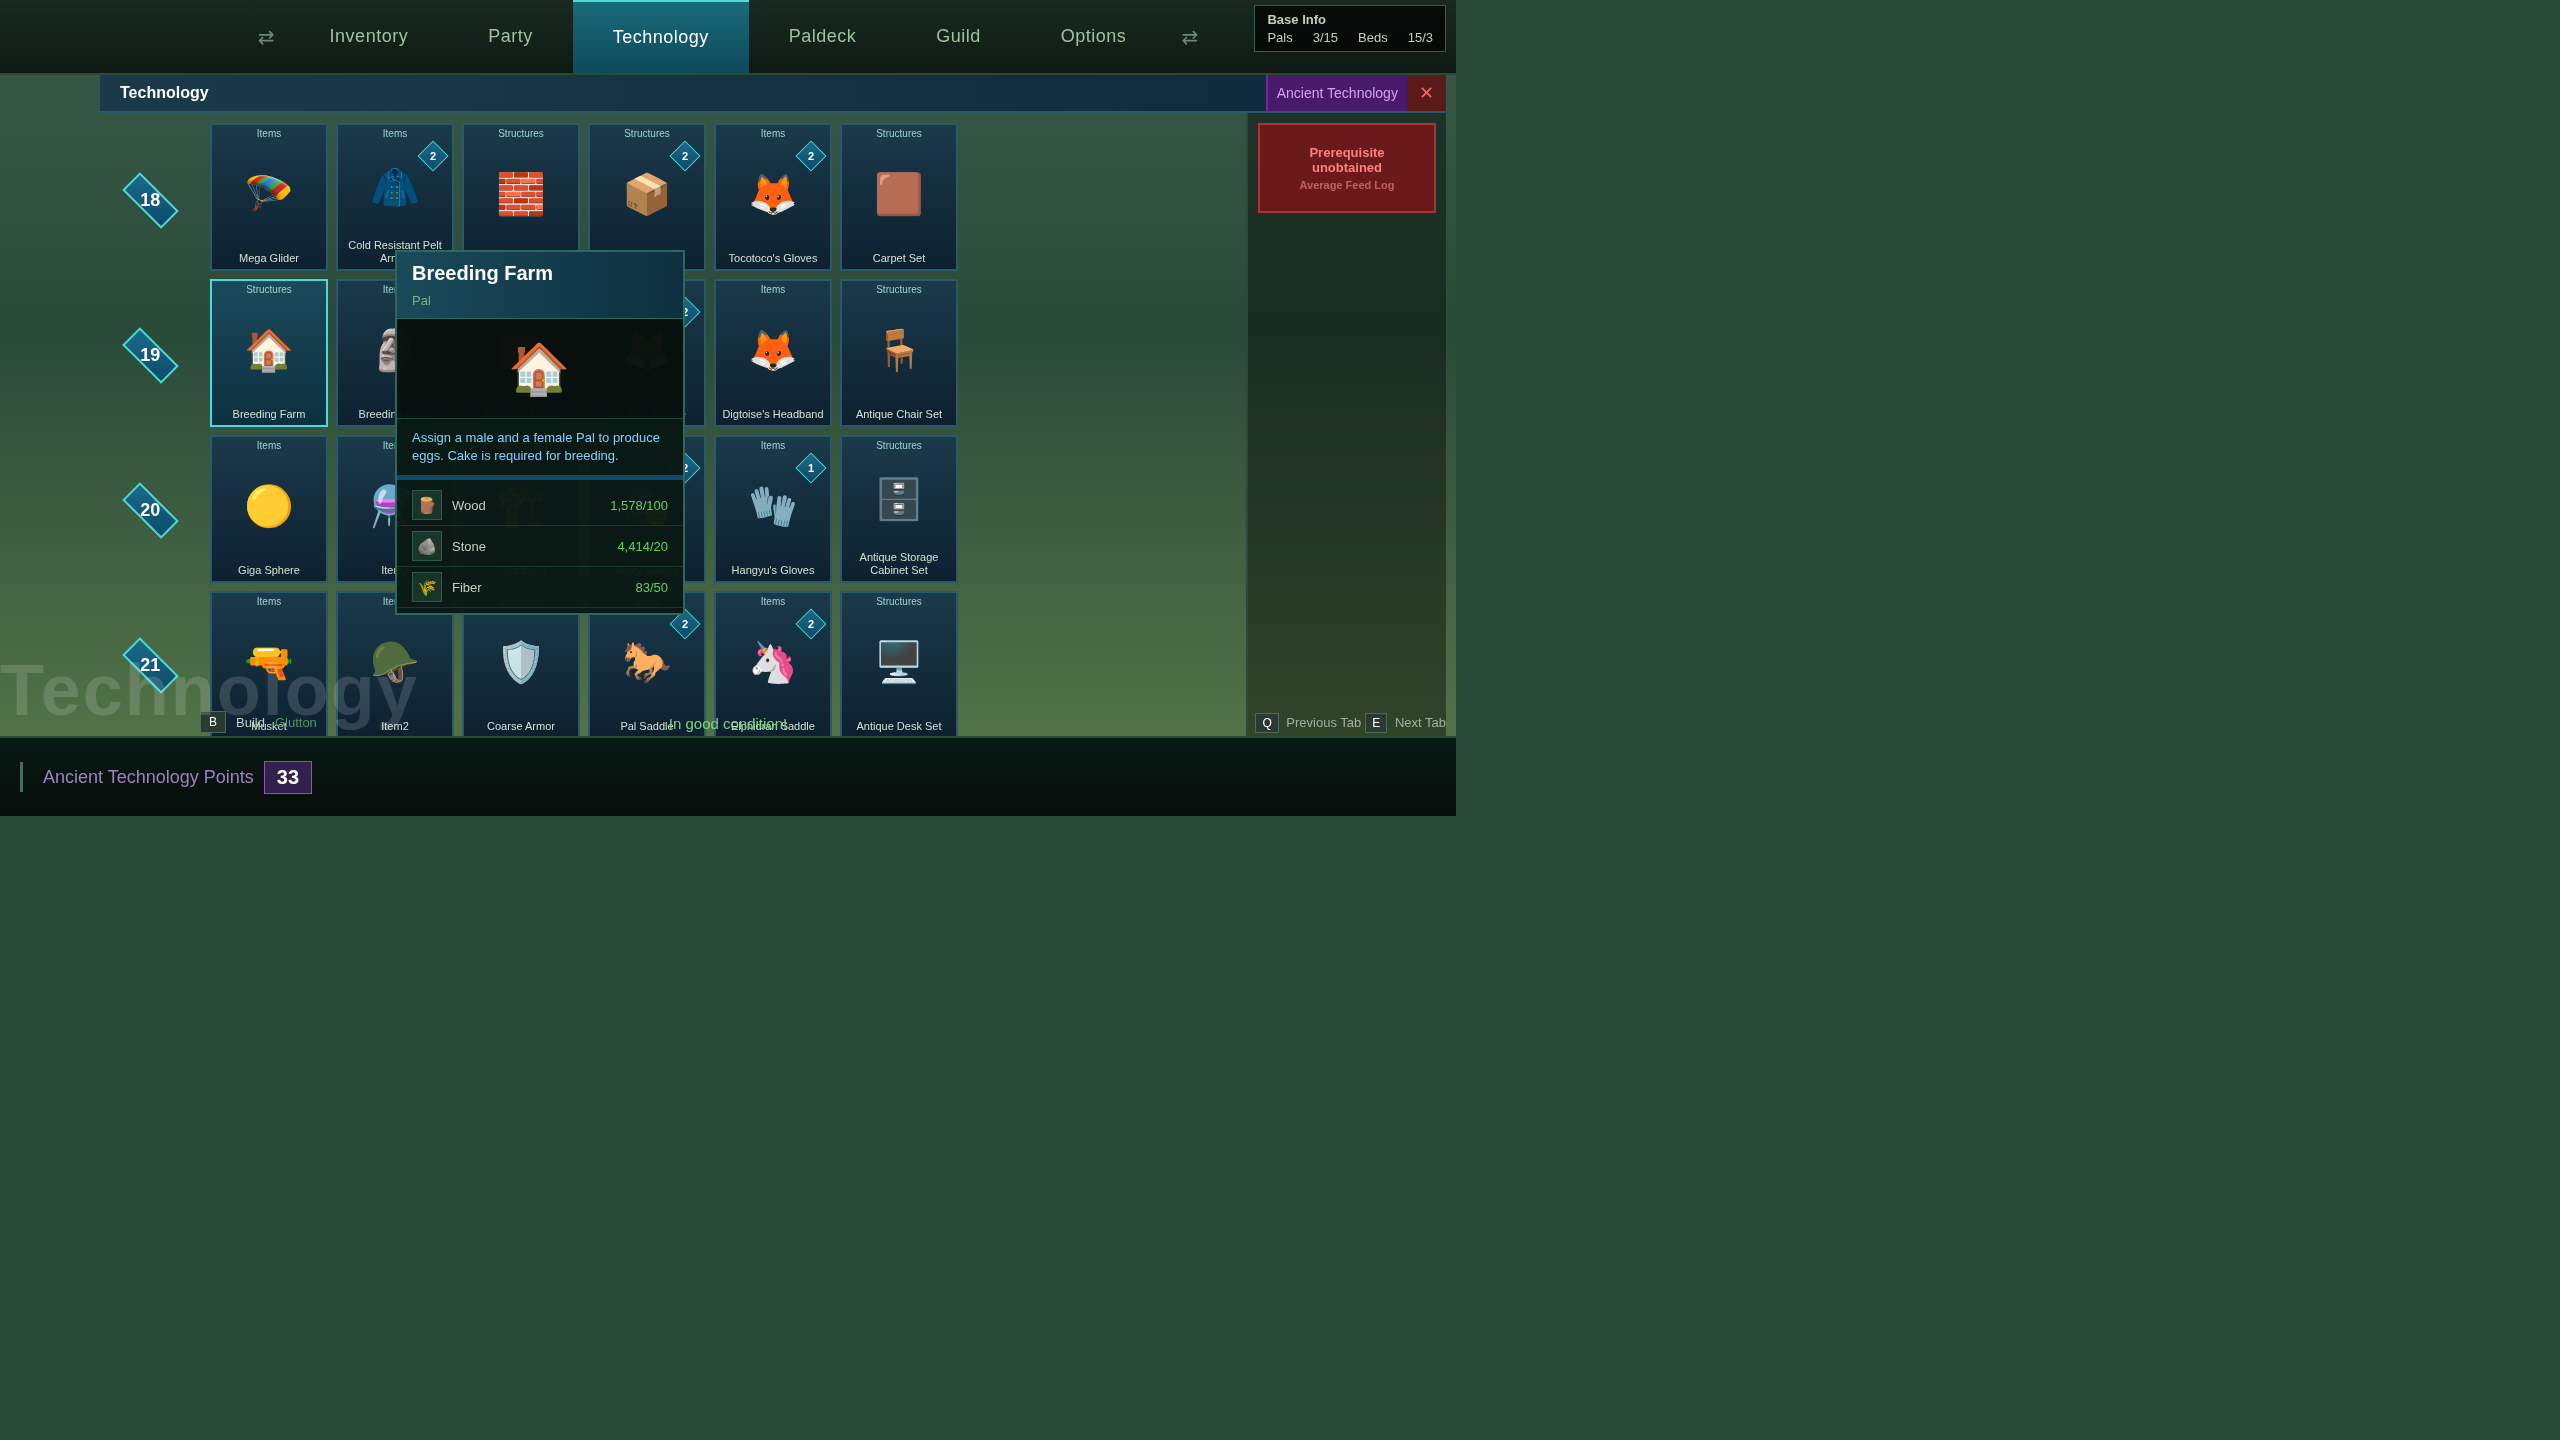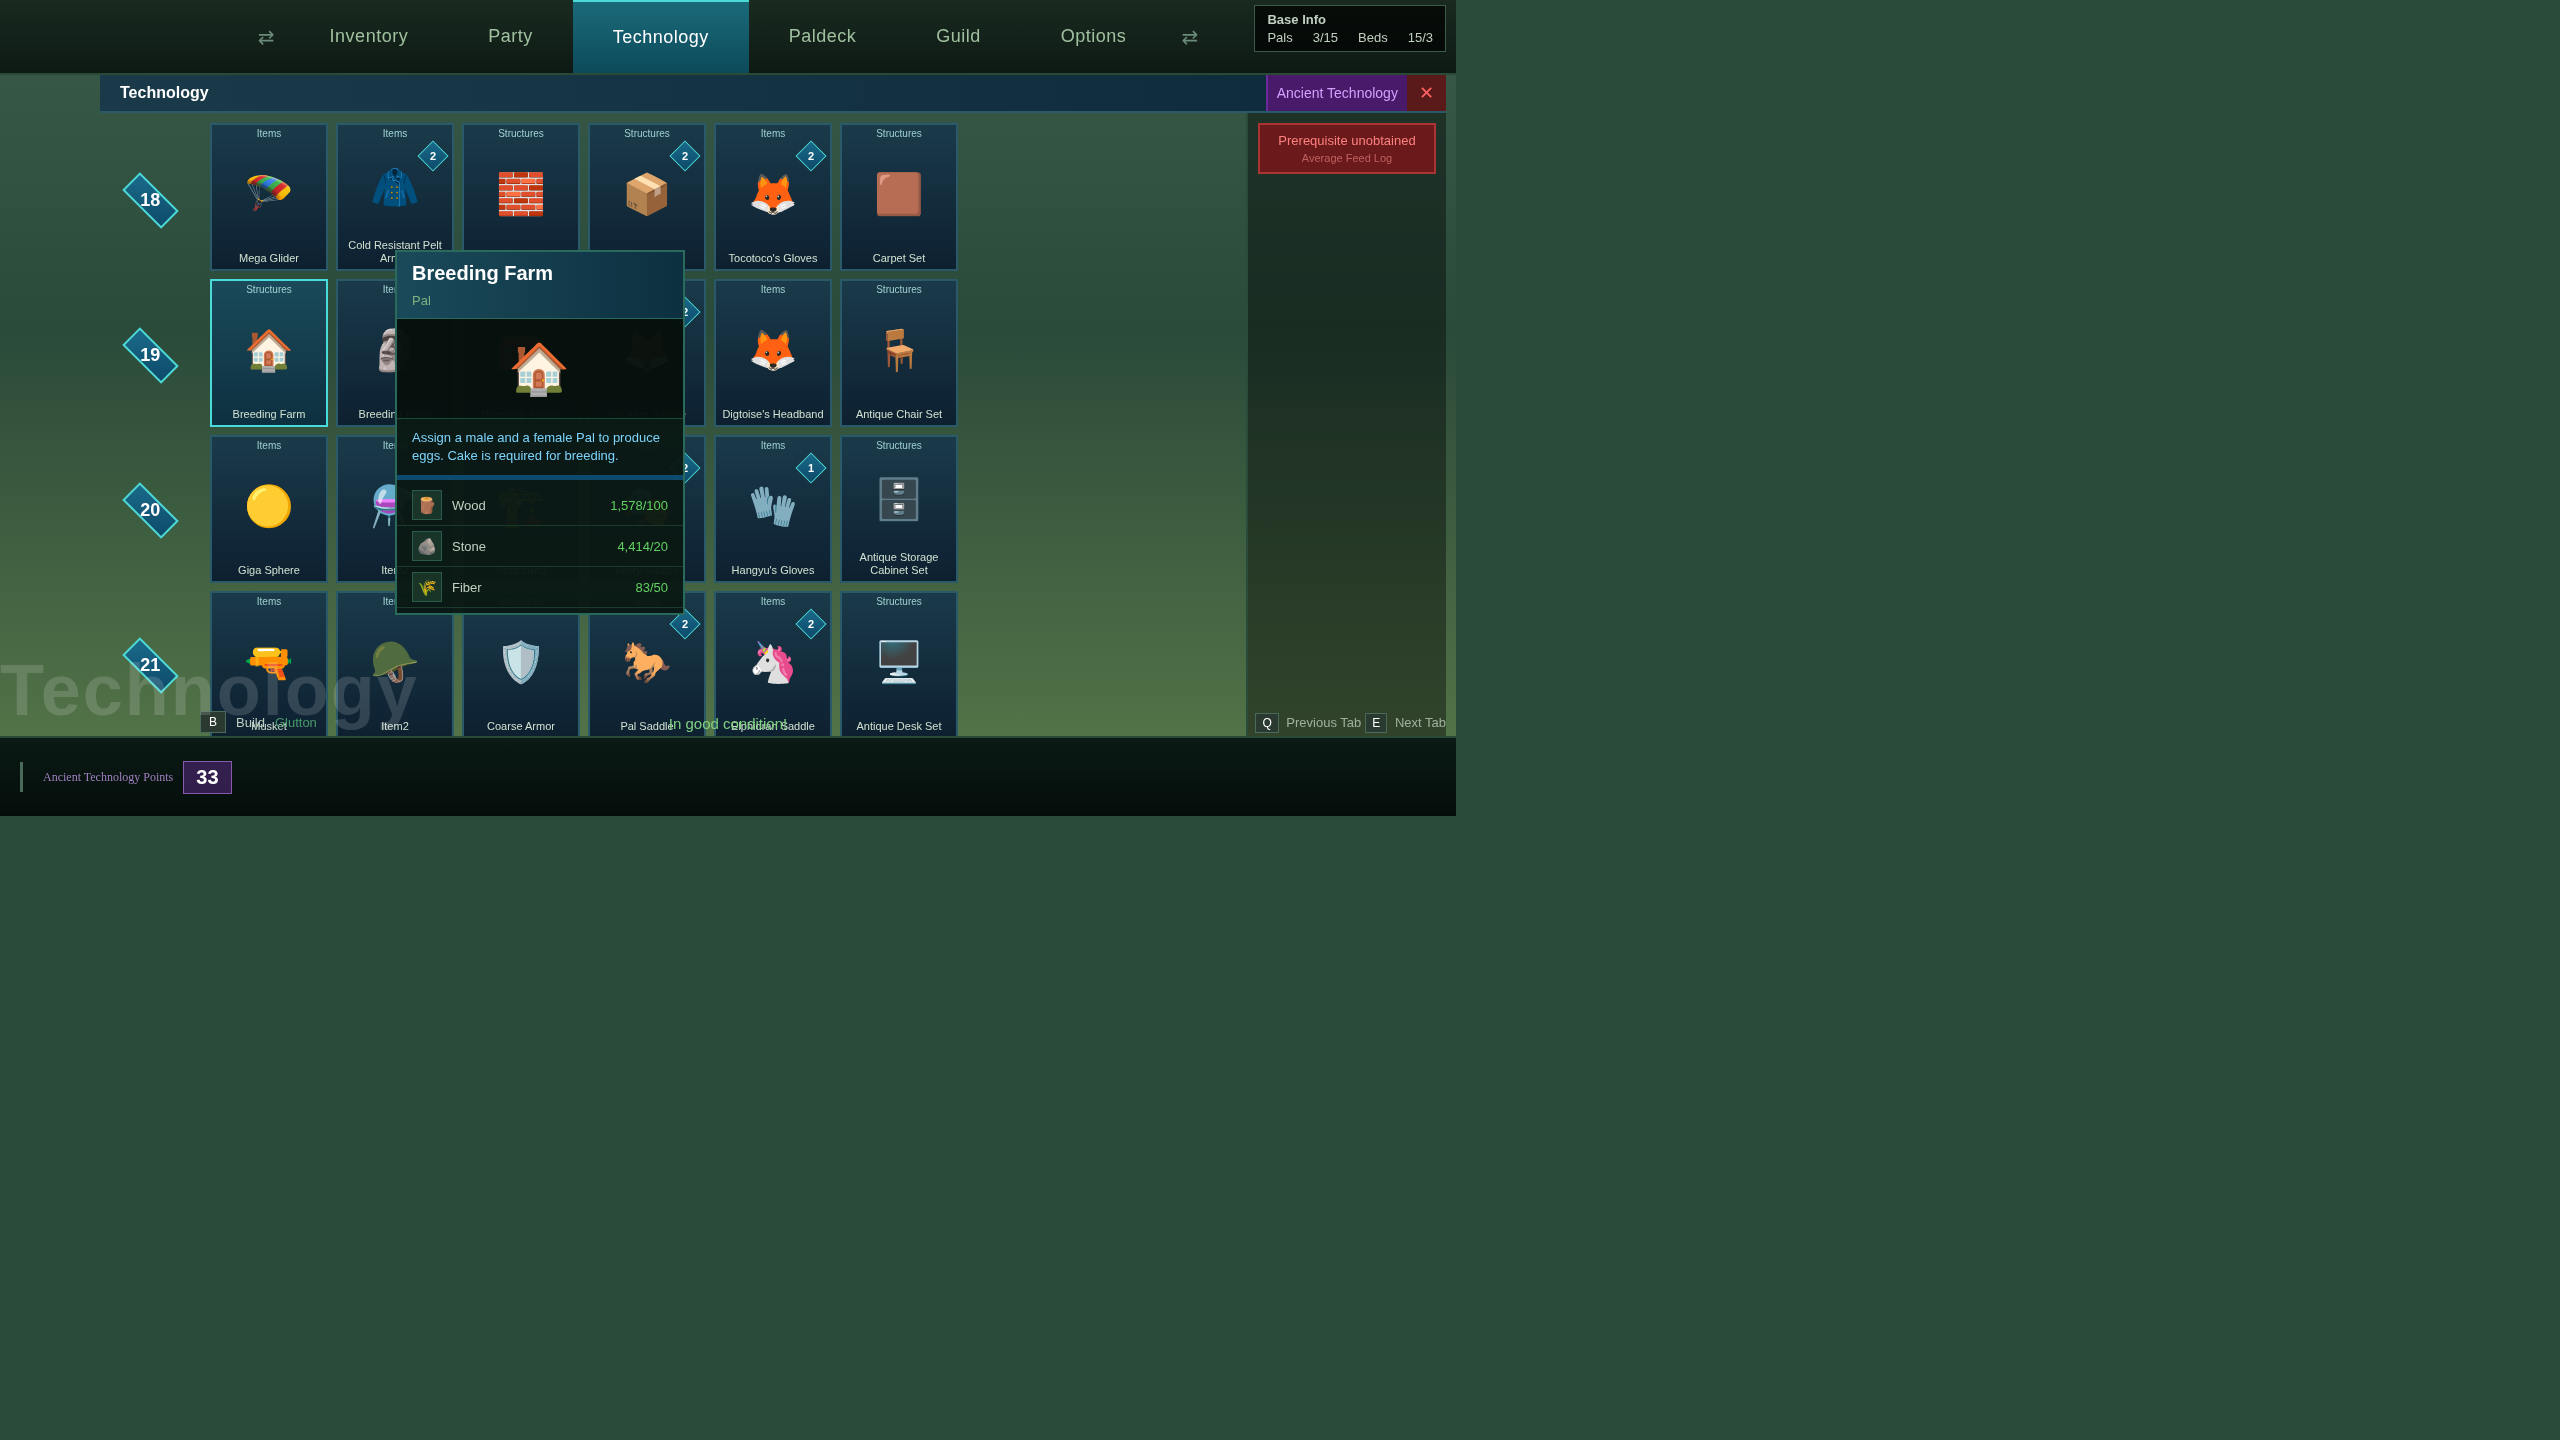--- a/index.html
+++ b/index.html
@@ -237,25 +237,25 @@
       background: rgba(0,0,0,0.4);
       border-left: 2px solid #2a4a3a;
       padding: 10px;
       display: flex;
       flex-direction: column;
       gap: 10px;
     }
     .prereq-box {
       background: #6a1a1a;
       border: 2px solid #aa3333;
-      padding: 8px;
+      padding: 20px;
       text-align: center;
       color: #ff8080;
       font-size: 13px;
-      font-weight: normal;
+      font-weight: bold;
     }
     .prereq-sub {
       color: #c06060;
       font-size: 11px;
       margin-top: 4px;
     }
 
     
     .tooltip-popup {
       position: absolute;
@@ -368,22 +368,21 @@
       height: 30px;
       background: #4a6a5a;
     }
     .ancient-points-bar {
       display: flex;
       align-items: center;
       gap: 10px;
     }
     .ancient-points-label {
       color: #a080c0;
-      font-size: 12px;
-      font-family: Liberation Serif, serif;
+      font-size: 18px;
     }
     .ancient-points-value {
       color: #ffffff;
       font-size: 20px;
       font-weight: bold;
       background: rgba(80,40,120,0.6);
       padding: 4px 12px;
       border: 1px solid #8a5aaa;
     }
 

